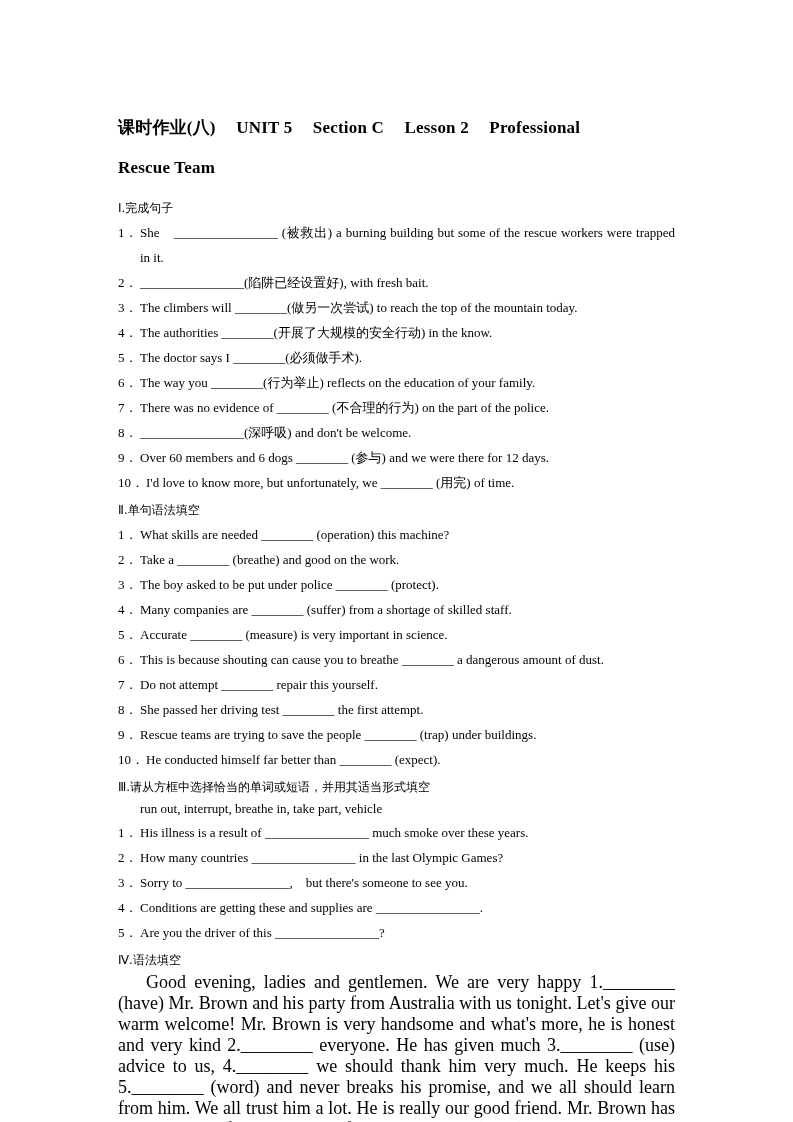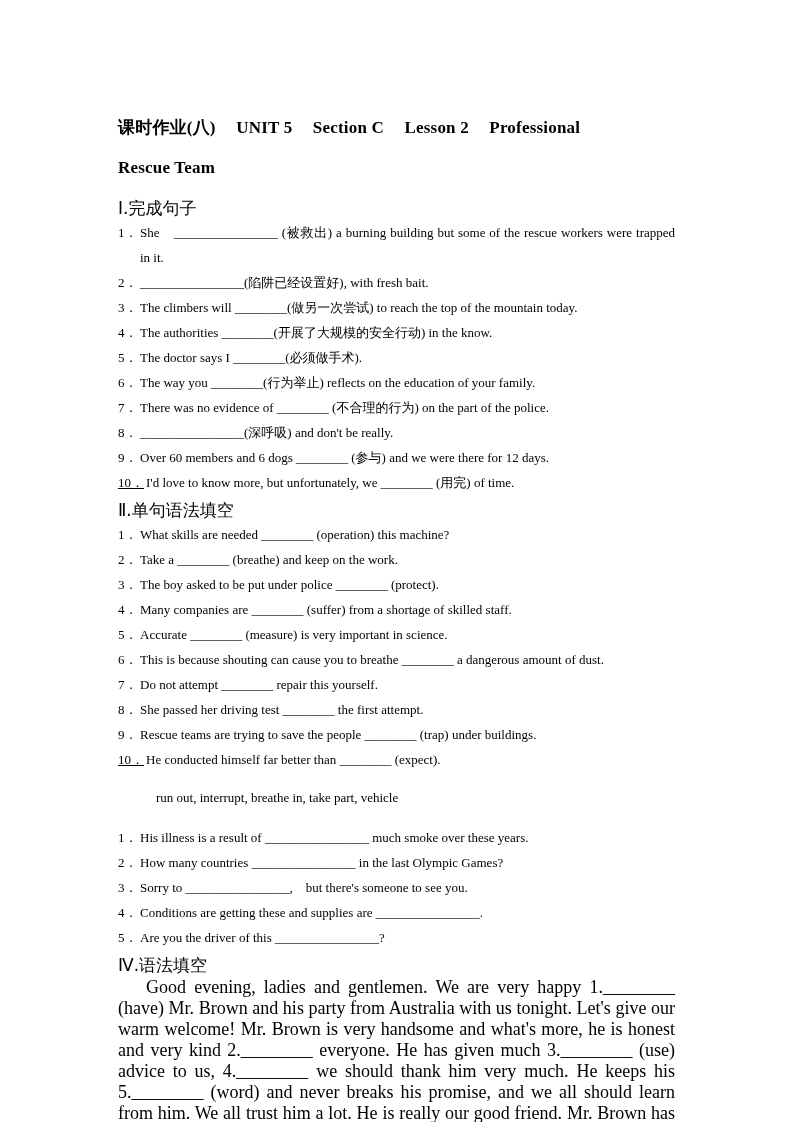--- a/index.html
+++ b/index.html
@@ -46,31 +46,30 @@
     text-indent: 0;
   }
   .q .num {
     display: inline-block;
     margin-left: -22px;
     width: 22px;
   }
   .q .num.wide {
     margin-left: -28px;
     width: 28px;
-    text-decoration: underline;
   }
   .q.hang-wide { padding-left: 28px; }
   .cn {
     font-family: "DejaVu Sans", "Liberation Sans", sans-serif;
-    font-size: 17px;
+    font-size: 12px;
   }
   .wordbox {
     font-size: 13px;
     line-height: 20.5px;
-    margin: 16px;
+    margin: 0;
     padding-left: 22px;
   }
   .para {
     font-size: 18px;
     line-height: 21px;
     text-align: justify;
     text-justify: inter-word;
     margin: 0;
     text-indent: 28px;
   }
@@ -92,37 +91,38 @@
 
   <div class="section-head cn">Ⅰ.完成句子</div>
 
   <p class="q"><span class="num">1．</span><span>She　________________ (被救出) a burning building but some of the rescue workers were trapped in it.</span></p>
   <p class="q"><span class="num">2．</span><span>________________(陷阱已经设置好), with fresh bait.</span></p>
   <p class="q"><span class="num">3．</span><span>The climbers will ________(做另一次尝试) to reach the top of the mountain today.</span></p>
   <p class="q"><span class="num">4．</span><span>The authorities ________(开展了大规模的安全行动) in the know.</span></p>
   <p class="q"><span class="num">5．</span><span>The doctor says I ________(必须做手术).</span></p>
   <p class="q"><span class="num">6．</span><span>The way you ________(行为举止) reflects on the education of your family.</span></p>
   <p class="q"><span class="num">7．</span><span>There was no evidence of ________ (不合理的行为) on the part of the police.</span></p>
-  <p class="q"><span class="num">8．</span><span>________________(深呼吸) and don't be really.</span></p>
+  <p class="q"><span class="num">8．</span><span>________________(深呼吸) and don't be welcome.</span></p>
   <p class="q"><span class="num">9．</span><span>Over 60 members and 6 dogs ________ (参与) and we were there for 12 days.</span></p>
   <p class="q hang-wide"><span class="num wide">10．</span><span>I'd love to know more, but unfortunately, we ________ (用完) of time.</span></p>
 
   <div class="section-head cn">Ⅱ.单句语法填空</div>
 
   <p class="q"><span class="num">1．</span><span>What skills are needed ________ (operation) this machine?</span></p>
-  <p class="q"><span class="num">2．</span><span>Take a ________ (breathe) and keep on the work.</span></p>
+  <p class="q"><span class="num">2．</span><span>Take a ________ (breathe) and good on the work.</span></p>
   <p class="q"><span class="num">3．</span><span>The boy asked to be put under police ________ (protect).</span></p>
   <p class="q"><span class="num">4．</span><span>Many companies are ________ (suffer) from a shortage of skilled staff.</span></p>
   <p class="q"><span class="num">5．</span><span>Accurate ________ (measure) is very important in science.</span></p>
   <p class="q"><span class="num">6．</span><span>This is because shouting can cause you to breathe ________ a dangerous amount of dust.</span></p>
   <p class="q"><span class="num">7．</span><span>Do not attempt ________ repair this yourself.</span></p>
   <p class="q"><span class="num">8．</span><span>She passed her driving test ________ the first attempt.</span></p>
   <p class="q"><span class="num">9．</span><span>Rescue teams are trying to save the people ________ (trap) under buildings.</span></p>
   <p class="q hang-wide"><span class="num wide">10．</span><span>He conducted himself far better than ________ (expect).</span></p>
 
+  <div class="section-head cn">Ⅲ.请从方框中选择恰当的单词或短语，并用其适当形式填空</div>
 
   <p class="wordbox">run out, interrupt, breathe in, take part, vehicle</p>
 
   <p class="q"><span class="num">1．</span><span>His illness is a result of ________________ much smoke over these years.</span></p>
   <p class="q"><span class="num">2．</span><span>How many countries ________________ in the last Olympic Games?</span></p>
   <p class="q"><span class="num">3．</span><span>Sorry to ________________,　but there's someone to see you.</span></p>
   <p class="q"><span class="num">4．</span><span>Conditions are getting these and supplies are ________________.</span></p>
   <p class="q"><span class="num">5．</span><span>Are you the driver of this ________________?</span></p>
 
   <div class="section-head cn">Ⅳ.语法填空</div>

